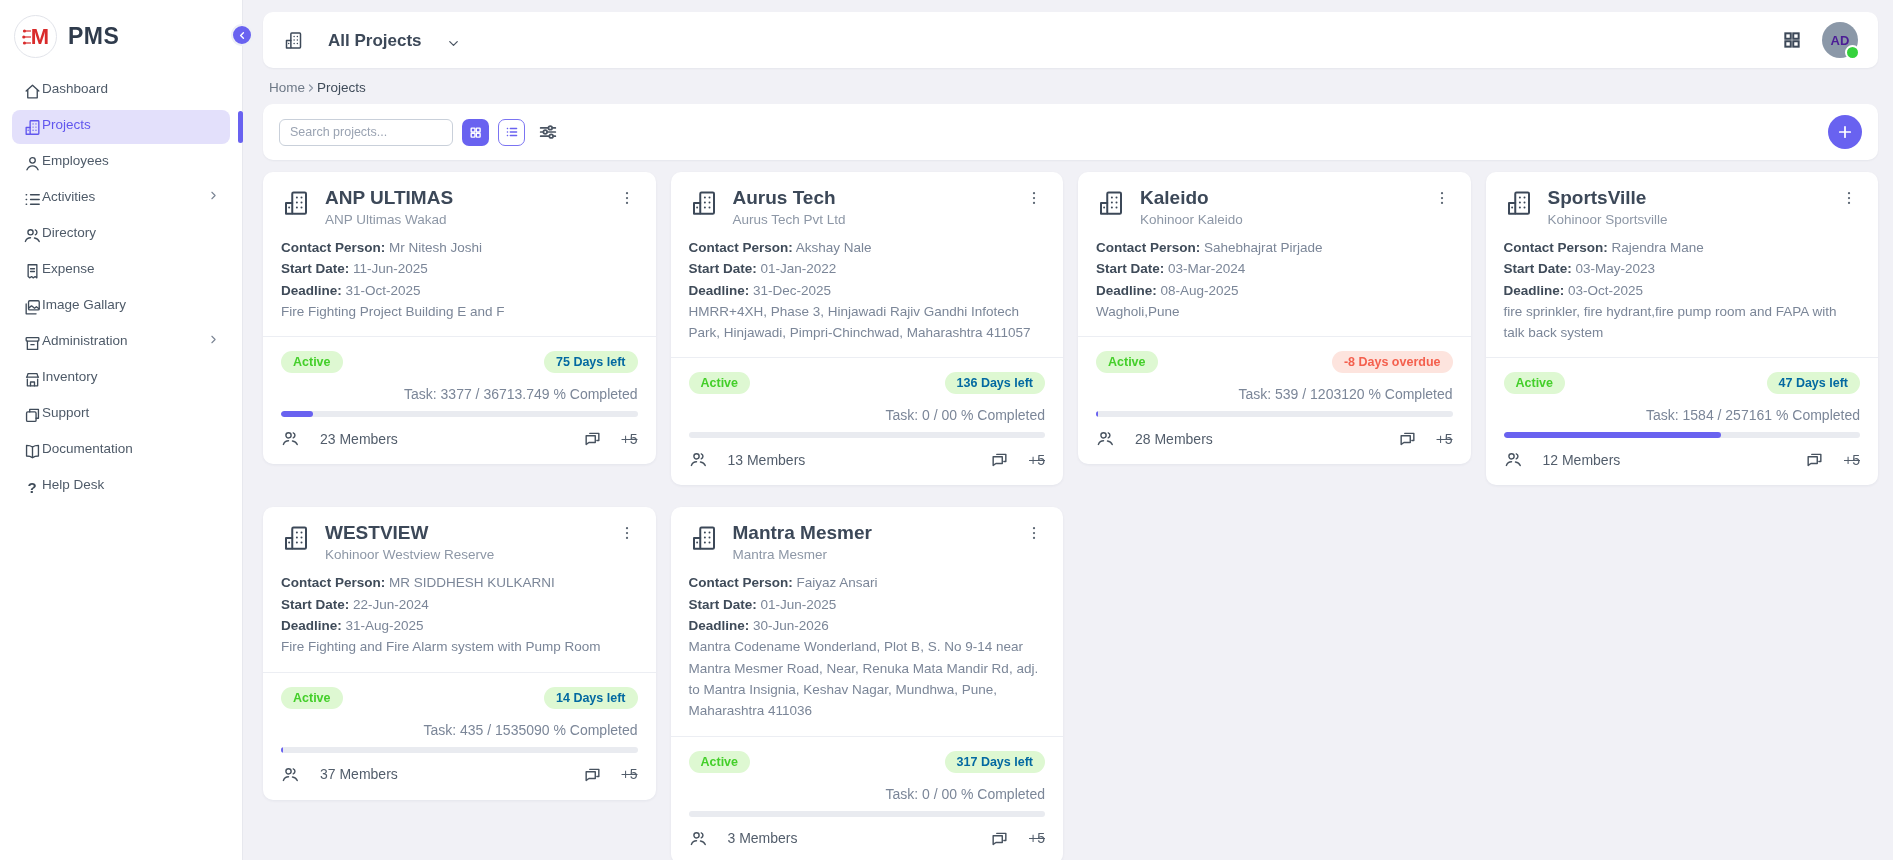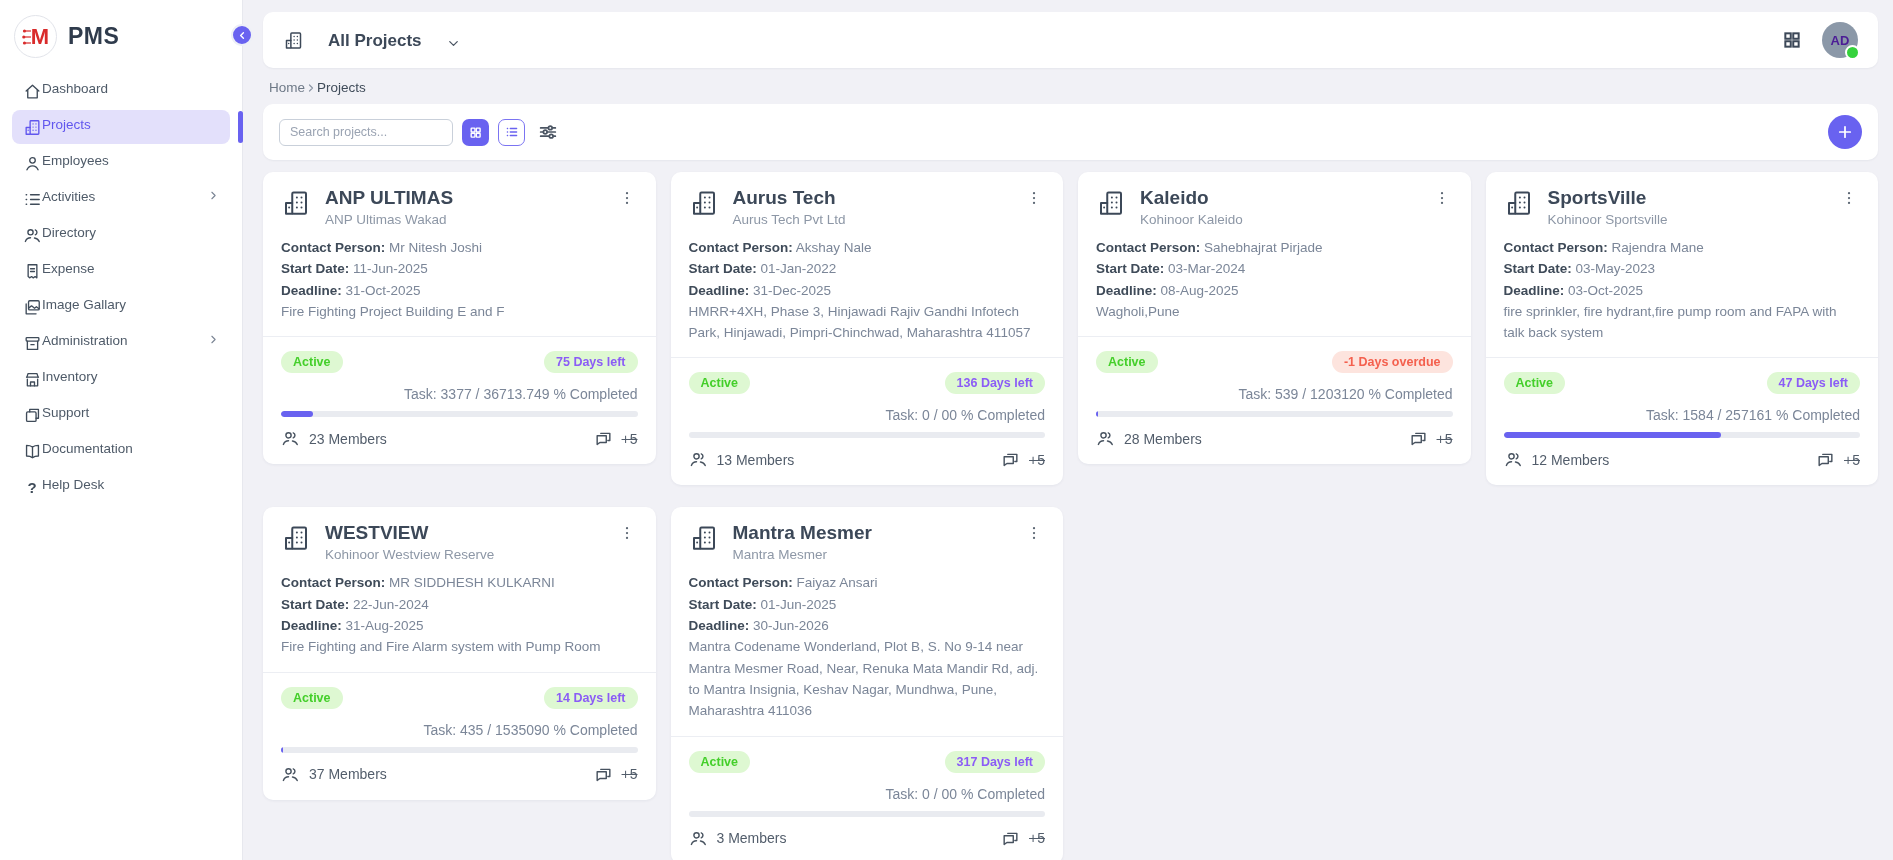--- a/index.html
+++ b/index.html
@@ -62,27 +62,27 @@
   .titles{margin-left:14px;flex:1;min-width:0}
   .title{margin:0;font-size:19px;font-weight:700;color:#3c4858;line-height:1.15}
   .subtitle{font-size:13.5px;color:#8d97a6;margin-top:3px}
   .kebab{background:none;border:none;color:#5b6673;padding:2px;cursor:pointer}
   .card-info{padding:10px 18px 14px;font-size:13.5px;line-height:1.58;color:#7b8698}
   .lbl{color:#3f4b59;font-weight:700}
   .divider{border-top:1px solid #eceef3}
   .card-status{display:flex;justify-content:space-between;align-items:center;padding:14px 18px 0}
   .badge{font-size:12.5px;font-weight:700;padding:4px 12px;border-radius:13px}
   .badge-active{background:#def8d2;color:#44cf2a}
-  .badge-days.left{background:#def8d2;color:#8b5cf6}
+  .badge-days.left{background:#def8d2;color:#0369a1}
   .badge-days.overdue{background:#fde4de;color:#f4604e}
   .card-task{display:flex;justify-content:flex-end;padding:13px 18px 0;font-size:14px;color:#7b8698}
   .progress{margin:9px 18px 0;height:6px;background:#e9ebf0;border-radius:3px;overflow:hidden}
   .fill{height:100%;background:#6962f0;border-radius:3px}
   .card-foot{display:flex;justify-content:space-between;align-items:center;padding:12px 18px 16px;color:#525d6b;font-size:14px}
-  .members,.chat{display:flex;align-items:center;gap:9px}
+  .members,.chat{display:flex;align-items:center;gap:20px}
   .members .gicon,.chat .gicon{color:#47525f;display:flex}
   .chat-count{text-decoration:line-through}
 </style>
 </head>
 <body>
 
 <aside class="sidebar">
   <div class="logo-row">
     <span class="logo-circle">
       <svg class="logo-dots" width="10" height="22" viewBox="0 0 10 22" fill="currentColor">
@@ -457,21 +457,21 @@
     </div>
     <div class="card-info">
       <div><span class="lbl">Contact Person:</span> <span>Sahebhajrat Pirjade</span></div>
       <div><span class="lbl">Start Date:</span> <span>03-Mar-2024</span></div>
       <div><span class="lbl">Deadline:</span> <span>08-Aug-2025</span></div>
       <div>Wagholi,Pune</div>
     </div>
     <div class="divider"></div>
     <div class="card-status">
       <span class="badge badge-active">Active</span>
-      <span class="badge badge-days overdue">-1 Days overdue</span>
+      <span class="badge badge-days overdue">-8 Days overdue</span>
     </div>
     <div class="card-task">
       <span>Task: 539 / 120312</span>
       <span>0 % Completed</span>
     </div>
     <div class="progress">
           <div class="fill" style="width: 0.6%;"></div>
         </div>
     <div class="card-foot">
       <span class="members">

